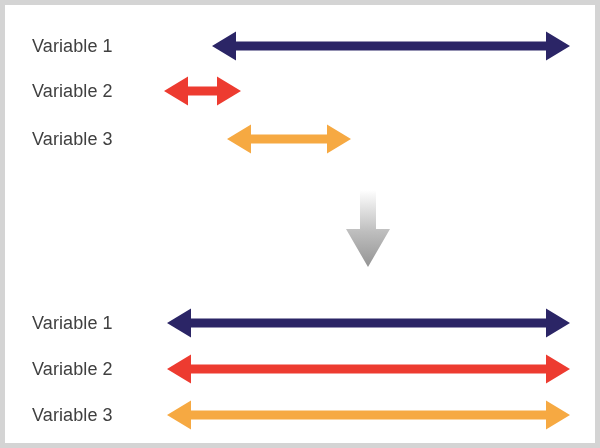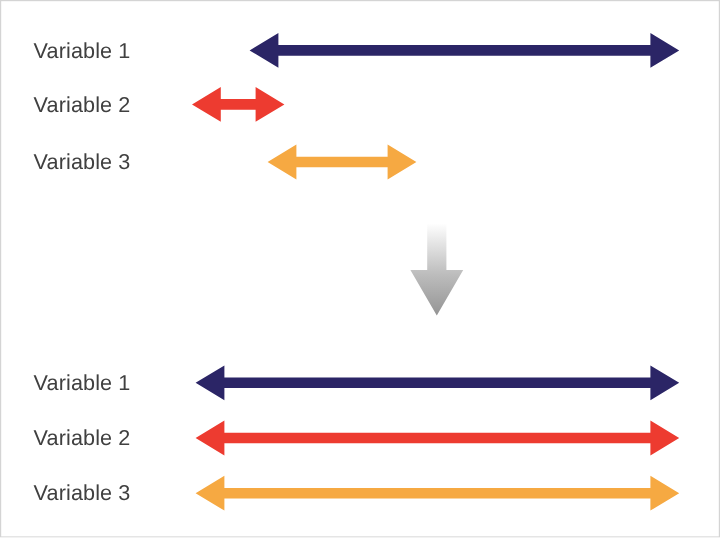--- a/index.html
+++ b/index.html
@@ -9,21 +9,21 @@
     background: #ffffff;
   }
   body {
     font-family: "Liberation Sans", sans-serif;
   }
   #canvas {
     position: relative;
     width: 600px;
     height: 448px;
     background: #ffffff;
-    border: 1px solid #f97316;
+    border: 5px solid #f97316;
     box-sizing: border-box;
     overflow: hidden;
   }
   .row-label {
     position: absolute;
     font-family: "Liberation Sans", sans-serif;
     font-size: 18px;
     color: #404040;
     letter-spacing: 0.1px;
     white-space: nowrap;

